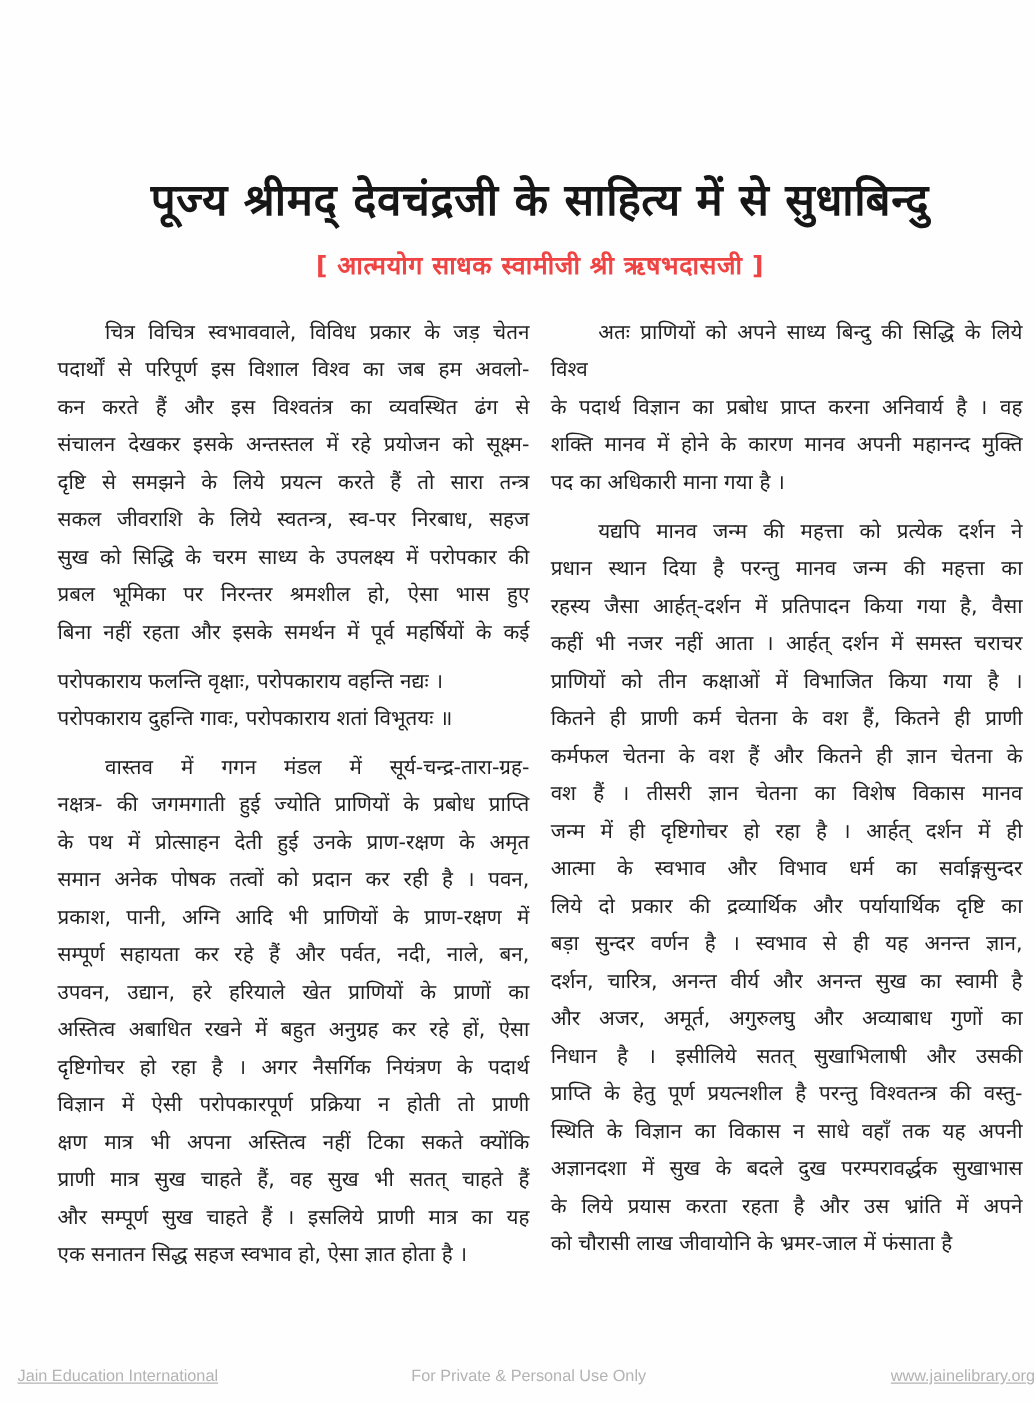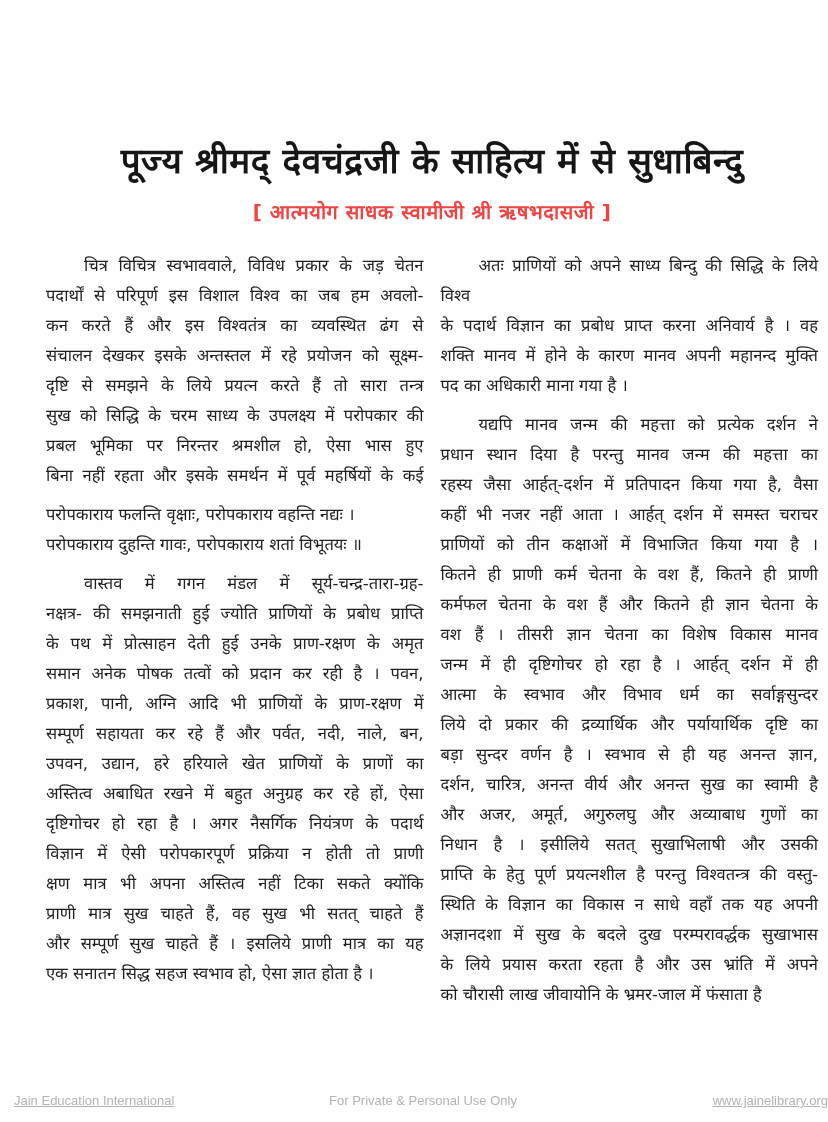--- a/index.html
+++ b/index.html
@@ -104,31 +104,32 @@
   <div class="doc-subtitle">[ आत्मयोग साधक स्वामीजी श्री ऋषभदासजी ]</div>
 
   <div class="columns">
     <div class="column">
         <div class="para">
           <div class="line">चित्र विचित्र स्वभाववाले, विविध प्रकार के जड़ चेतन</div>
           <div class="line">पदार्थों से परिपूर्ण इस विशाल विश्व का जब हम अवलो-</div>
           <div class="line">कन करते हैं और इस विश्वतंत्र का व्यवस्थित ढंग से</div>
           <div class="line">संचालन देखकर इसके अन्तस्तल में रहे प्रयोजन को सूक्ष्म-</div>
           <div class="line">दृष्टि से समझने के लिये प्रयत्न करते हैं तो सारा तन्त्र</div>
+          <div class="line">सकल जीवराशि के लिये स्वतन्त्र, स्व-पर निरबाध, सहज</div>
           <div class="line">सुख को सिद्धि के चरम साध्य के उपलक्ष्य में परोपकार की</div>
           <div class="line">प्रबल भूमिका पर निरन्तर श्रमशील हो, ऐसा भास हुए</div>
           <div class="line">बिना नहीं रहता और इसके समर्थन में पूर्व महर्षियों के कई</div>
         </div>
         <div class="verse">
           <div class="line">परोपकाराय फलन्ति वृक्षाः, परोपकाराय वहन्ति नद्यः ।</div>
           <div class="line last">परोपकाराय दुहन्ति गावः, परोपकाराय शतां विभूतयः ॥</div>
         </div>
         <div class="para">
           <div class="line">वास्तव में गगन मंडल में सूर्य-चन्द्र-तारा-ग्रह-</div>
-          <div class="line">नक्षत्र- की समझनाती हुई ज्योति प्राणियों के प्रबोध प्राप्ति</div>
+          <div class="line">नक्षत्र- की जगमगाती हुई ज्योति प्राणियों के प्रबोध प्राप्ति</div>
           <div class="line">के पथ में प्रोत्साहन देती हुई उनके प्राण-रक्षण के अमृत</div>
           <div class="line">समान अनेक पोषक तत्वों को प्रदान कर रही है । पवन,</div>
           <div class="line">प्रकाश, पानी, अग्नि आदि भी प्राणियों के प्राण-रक्षण में</div>
           <div class="line">सम्पूर्ण सहायता कर रहे हैं और पर्वत, नदी, नाले, बन,</div>
           <div class="line">उपवन, उद्यान, हरे हरियाले खेत प्राणियों के प्राणों का</div>
           <div class="line">अस्तित्व अबाधित रखने में बहुत अनुग्रह कर रहे हों, ऐसा</div>
           <div class="line">दृष्टिगोचर हो रहा है ।  अगर नैसर्गिक नियंत्रण के पदार्थ</div>
           <div class="line">विज्ञान में ऐसी परोपकारपूर्ण प्रक्रिया न होती तो प्राणी</div>
           <div class="line">क्षण मात्र भी अपना अस्तित्व नहीं टिका सकते क्योंकि</div>
           <div class="line">प्राणी मात्र सुख चाहते हैं, वह सुख भी सतत् चाहते हैं</div>

